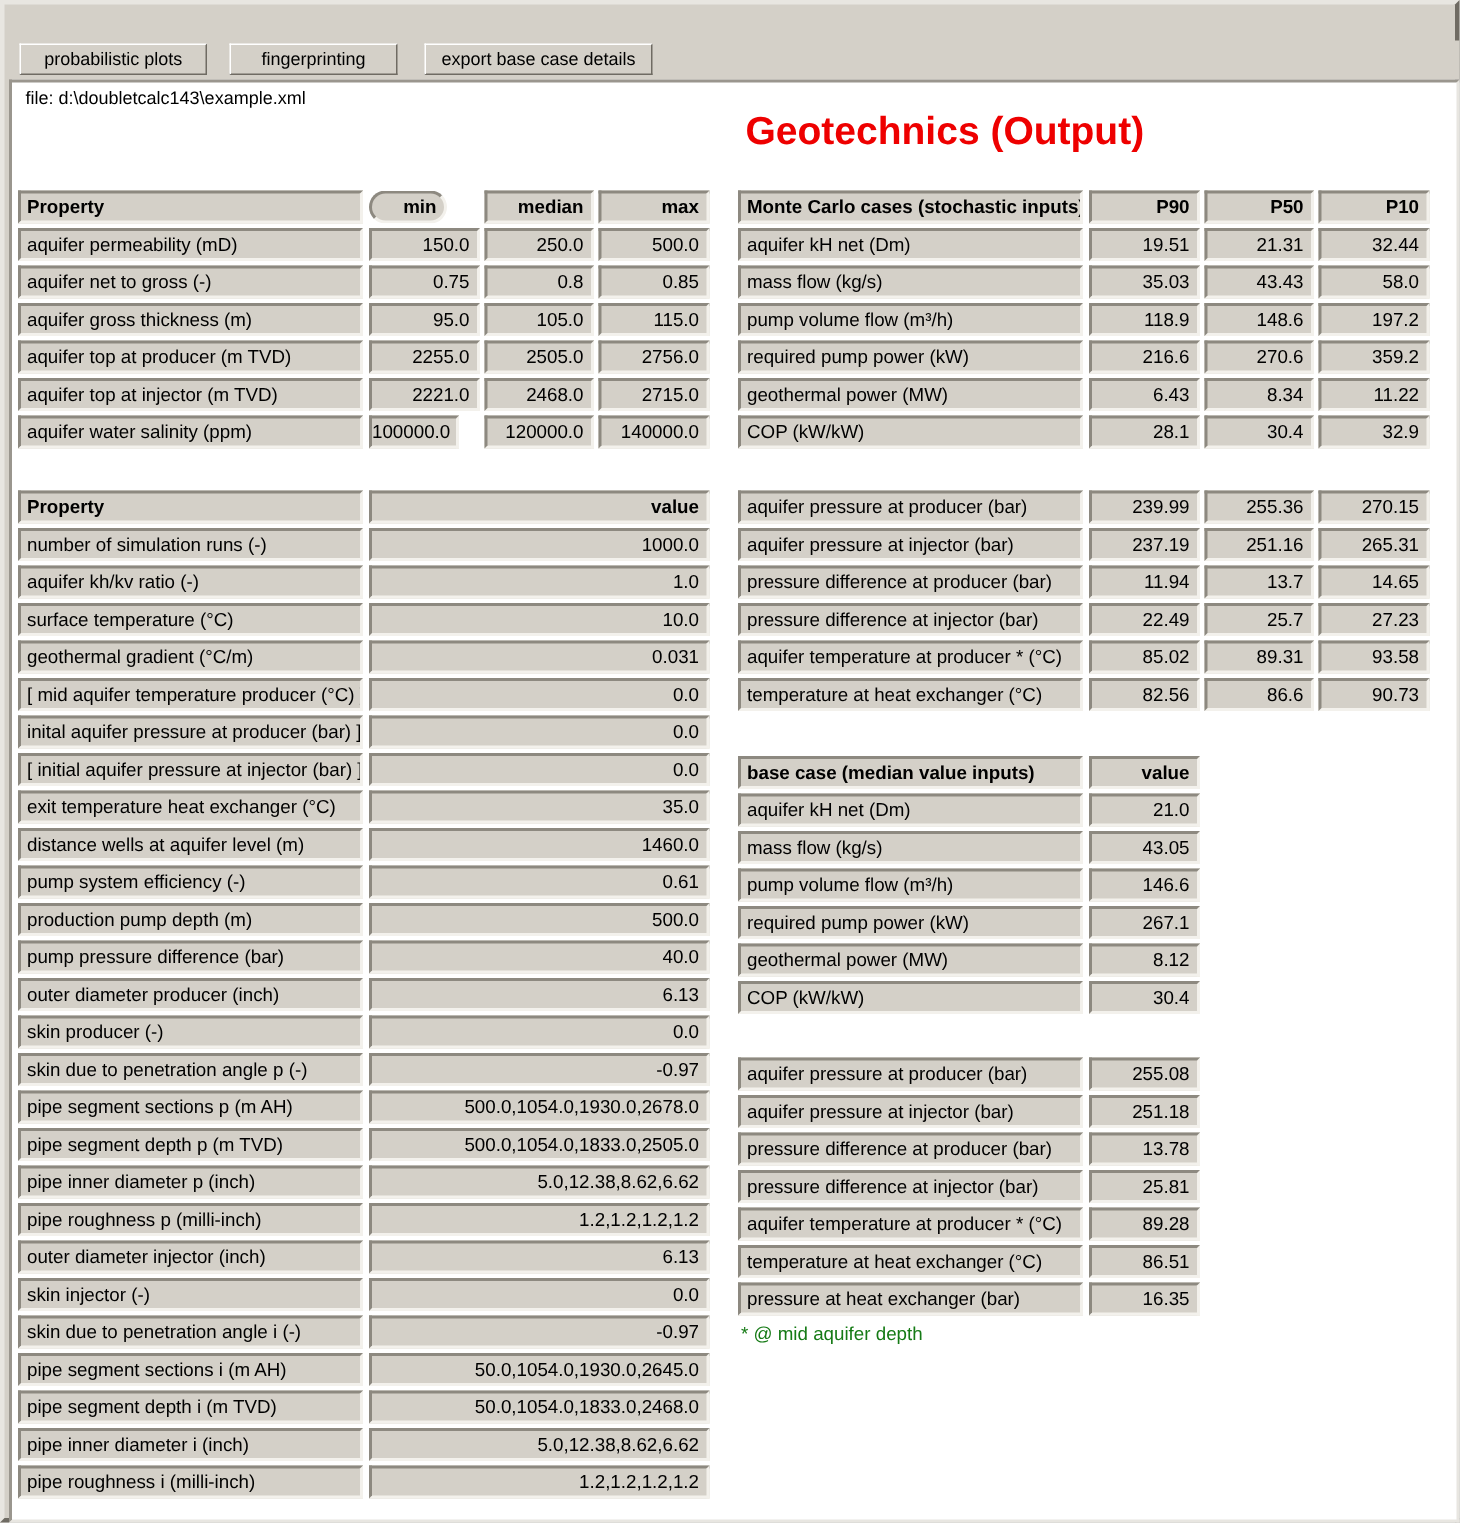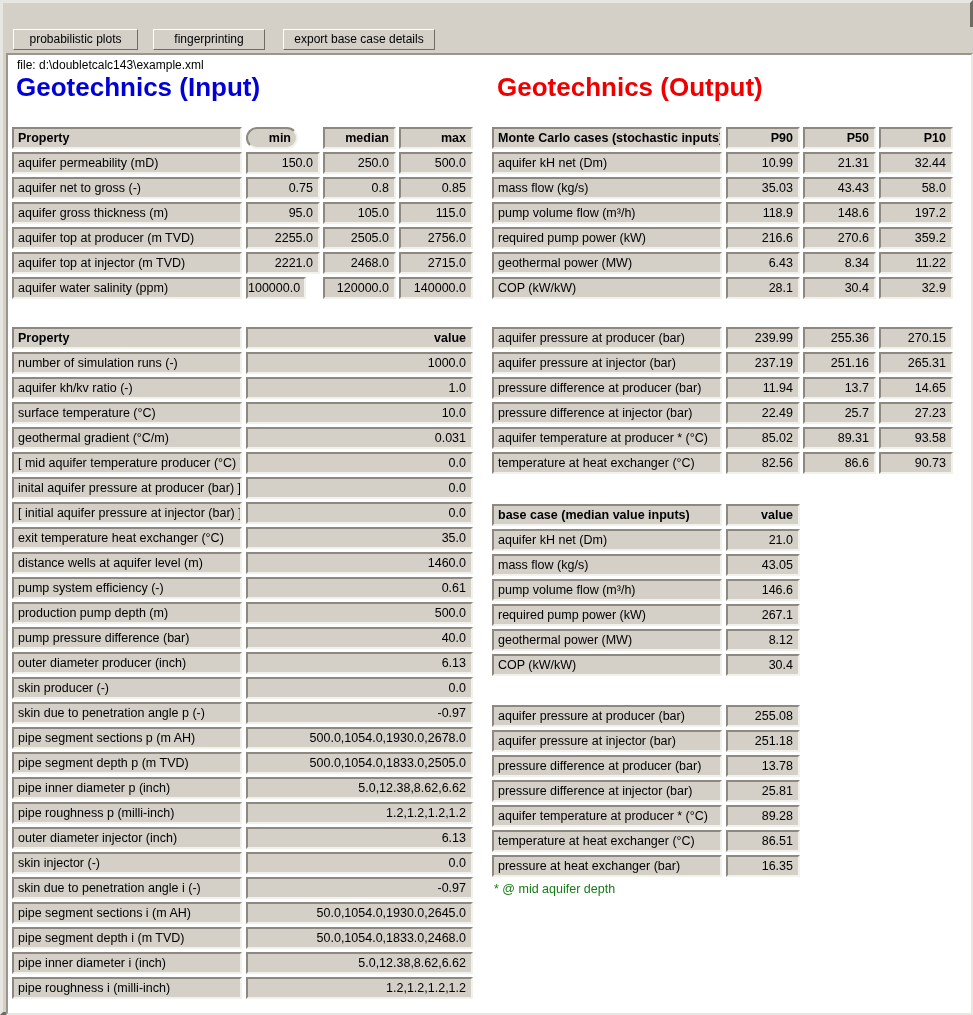--- a/index.html
+++ b/index.html
@@ -179,21 +179,20 @@
   <div id="toolbar">
     <div class="tb-btn" id="tb-prob">probabilistic plots</div>
     <div class="tb-btn" id="tb-fing">fingerprinting</div>
     <div class="tb-btn" id="tb-exp">export base case details</div>
   </div>
 
   <div id="client">
 
     <div id="filepath">file: d:\doubletcalc143\example.xml</div>
 
-    <div class="bigtitle" id="title-input">Geotechnics (Input)</div>
     <div class="bigtitle" id="title-output">Geotechnics (Output)</div>
 
     <div class="tbl" id="tbl-input-stoch" style="left:4px; top:72px;">
         <div class="trow">
           <div class="cell lbl hdr" style="left: 0px; width: 230px;">Property</div>
           <div class="cell val hdr" style="left: 234px; width: 52px; border-radius: 11px;">min</div>
           <div class="cell val hdr" style="left: 311px; width: 73px;">median</div>
           <div class="cell val hdr" style="left: 387px; width: 74px;">max</div>
         </div>
         <div class="trow">
@@ -347,21 +346,21 @@
 
     <div class="tbl" id="tbl-mc" style="left:484px; top:72px;">
         <div class="trow">
           <div class="cell lbl hdr" style="left: 0px; width: 230px;">Monte Carlo cases (stochastic inputs)</div>
           <div class="cell val hdr" style="left: 234px; width: 74px;">P90</div>
           <div class="cell val hdr" style="left: 311px; width: 73px;">P50</div>
           <div class="cell val hdr" style="left: 387px; width: 74px;">P10</div>
         </div>
         <div class="trow">
           <div class="cell lbl" style="left: 0px; width: 230px;">aquifer kH net (Dm)</div>
-          <div class="cell val" style="left: 234px; width: 74px;">10.99</div>
+          <div class="cell val" style="left: 234px; width: 74px;">19.51</div>
           <div class="cell val" style="left: 311px; width: 73px;">21.31</div>
           <div class="cell val" style="left: 387px; width: 74px;">32.44</div>
         </div>
         <div class="trow">
           <div class="cell lbl" style="left: 0px; width: 230px;">mass flow (kg/s)</div>
           <div class="cell val" style="left: 234px; width: 74px;">35.03</div>
           <div class="cell val" style="left: 311px; width: 73px;">43.43</div>
           <div class="cell val" style="left: 387px; width: 74px;">58.0</div>
         </div>
         <div class="trow">

